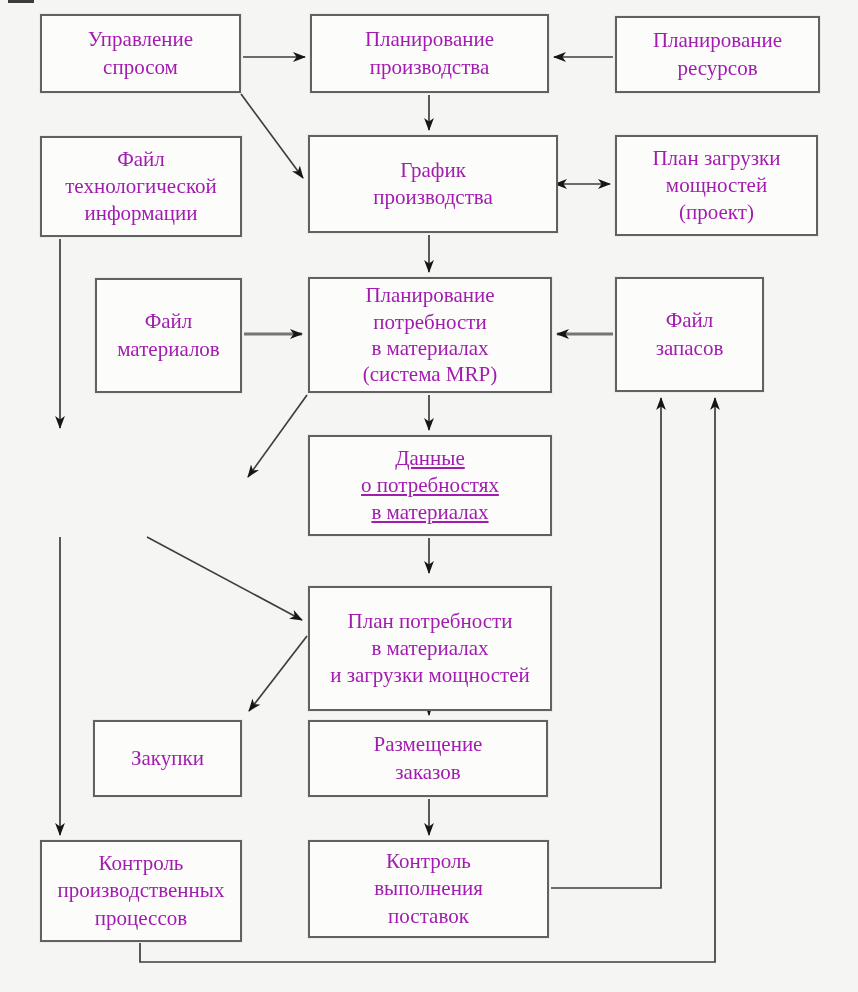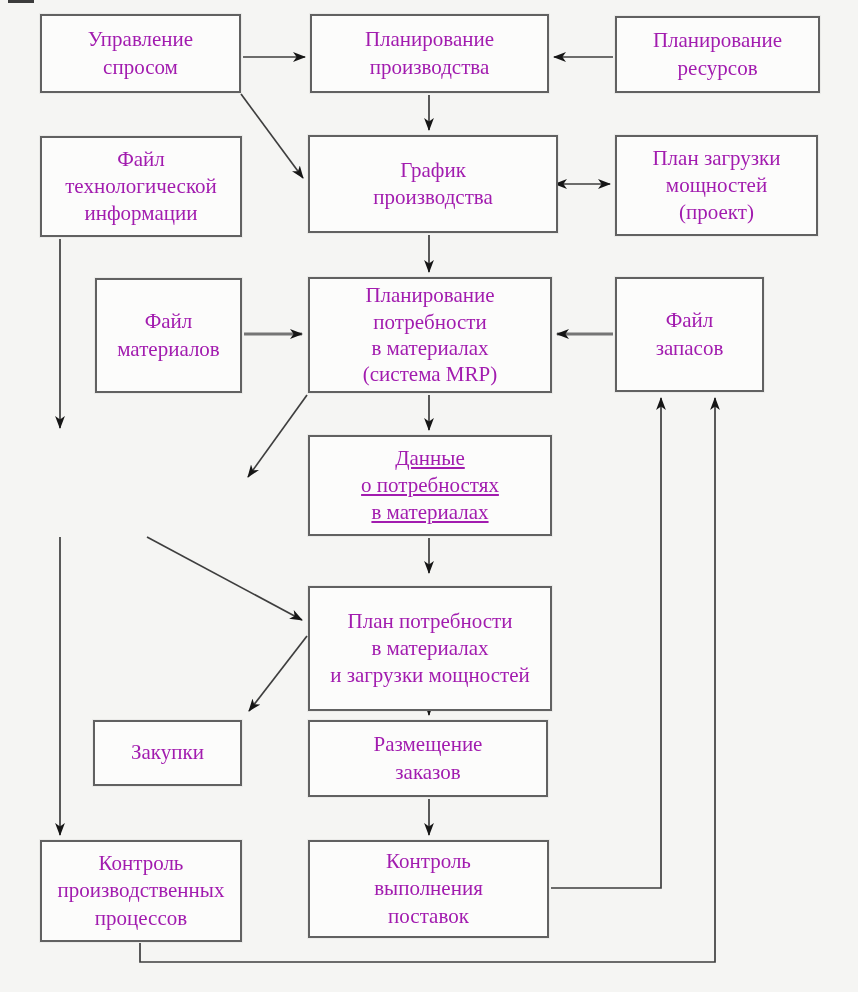--- a/index.html
+++ b/index.html
@@ -111,21 +111,21 @@
 
 
   <div class="node" style="left:308px; top:435px; width:244px; height:101px;text-decoration:underline;">Данные
 о потребностях
 в материалах</div>
 
   <div class="node" style="left:308px; top:578px; width:244px; height:125px;margin-top:8px;">План потребности
 в материалах
 и загрузки мощностей</div>
 
-  <div class="node" style="left:93px;  top:720px; width:149px; height:66px;">Закупки</div>
+  <div class="node" style="left:93px;  top:720px; width:149px; height:77px;">Закупки</div>
 
   <div class="node" style="left:308px; top:720px; width:240px; height:77px;">Размещение
 заказов</div>
 
   <div class="node" style="left:40px;  top:840px; width:202px; height:102px;">Контроль
 производственных
 процессов</div>
 
   <div class="node" style="left:308px; top:840px; width:241px; height:98px;">Контроль
 выполнения

